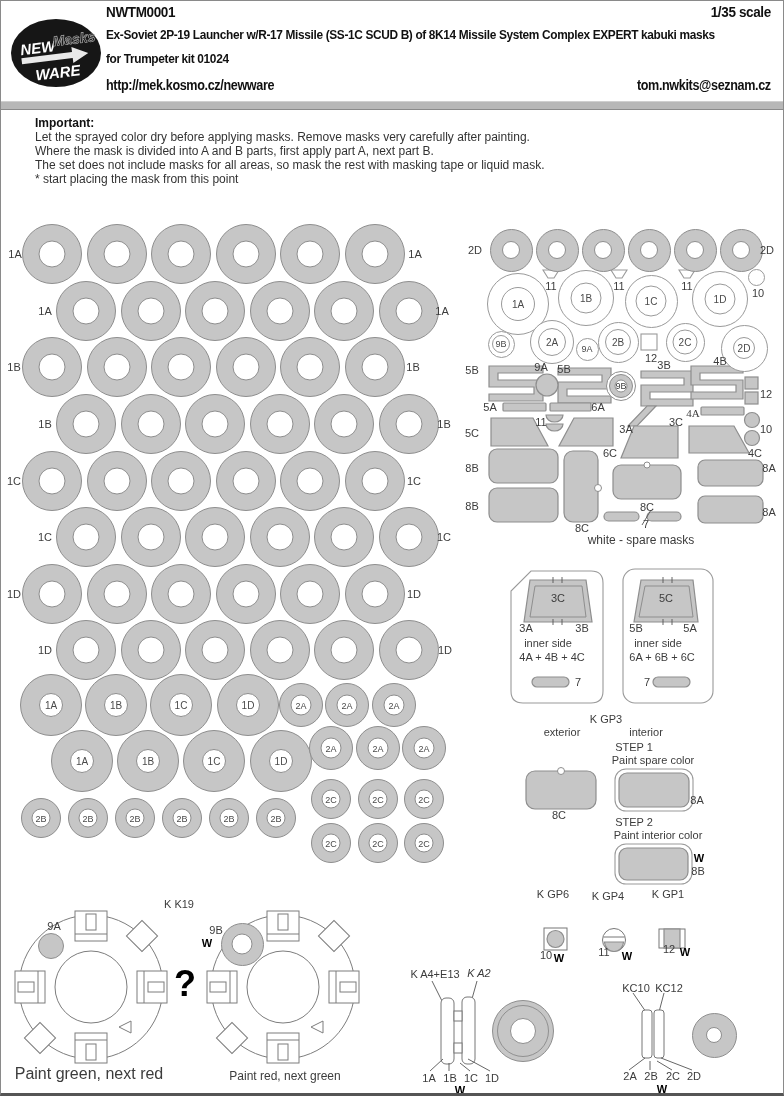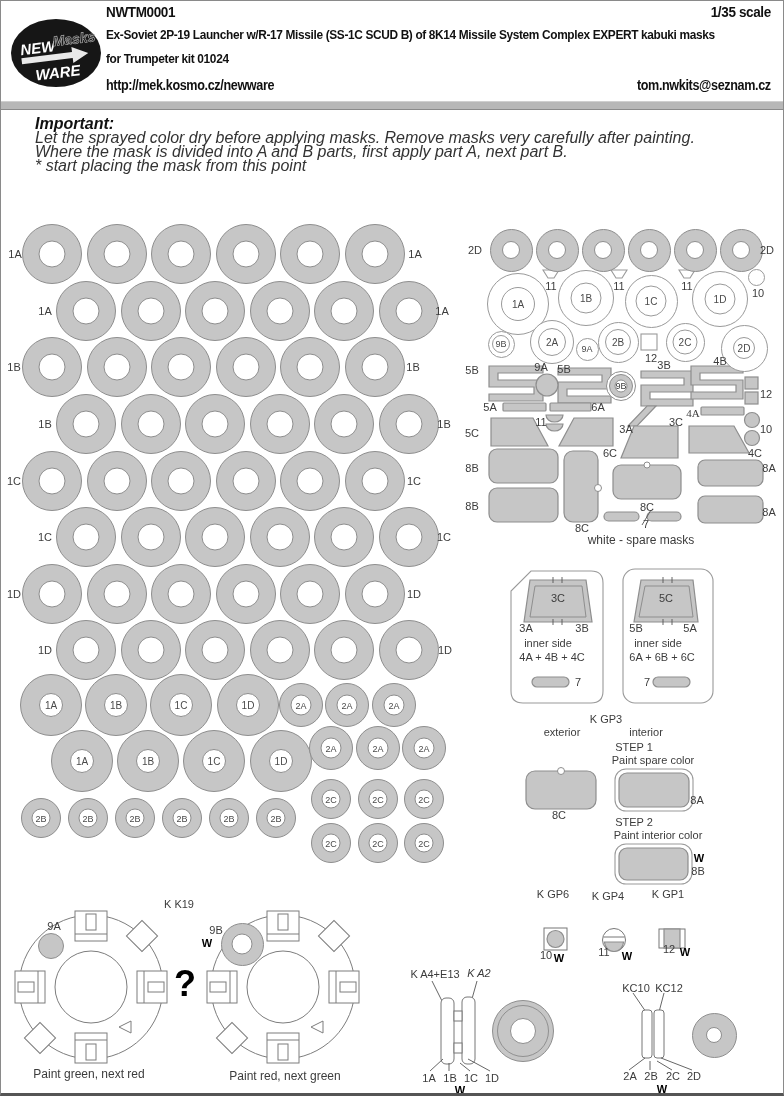--- a/index.html
+++ b/index.html
@@ -12,21 +12,21 @@
   #scale-label{position:absolute;right:12px;top:2px;font-size:15px;transform:scaleX(.9);transform-origin:100% 0;}
   #title-1{position:absolute;left:105px;top:26px;font-size:13.5px;transform:scaleX(.88);transform-origin:0 0;}
   #title-2{position:absolute;left:105px;top:50px;font-size:13.5px;transform:scaleX(.88);transform-origin:0 0;}
   #website{position:absolute;left:105px;top:76px;font-size:14px;transform:scaleX(.9);transform-origin:0 0;}
   #email{position:absolute;right:12px;top:76px;font-size:14px;transform:scaleX(.9);transform-origin:100% 0;}
   #divider{position:absolute;left:0;top:100px;width:784px;height:7px;background:#b7b7b7;
            border-top:1px solid #cfcfcf;border-bottom:1px solid #8a8a8a;}
   #logo{position:absolute;left:8px;top:15px;}
   #logo text{font-family:"Liberation Sans",sans-serif;font-style:italic;font-weight:bold;}
   
-  #instructions{position:absolute;left:34px;top:116px;font-size:16px;line-height:13.9px;color:#333;font-style:italic;}
+  #instructions{position:absolute;left:34px;top:116px;font-size:12px;line-height:13.9px;color:#333;}
   #instructions .title{font-weight:bold;color:#111;}
   #instructions b{color:#000;}
   
   #shapes{position:absolute;left:0;top:0;}
   #circle-layer,#label-layer{position:absolute;left:0;top:0;width:784px;height:1096px;pointer-events:none;}
   .gm{fill:var(--mg);stroke:var(--mo);stroke-width:1.2;}
   .wm{fill:#fff;stroke:#9a9a9a;stroke-width:1.1;}
   .ol{fill:none;stroke:#9a9a9a;stroke-width:1.1;}
   .ln{stroke:#555;stroke-width:0.9;fill:none;}
   .wh{fill:#fff;stroke:#777;stroke-width:1;}
@@ -63,20 +63,21 @@
   <div id="title-1" class="cond">Ex-Soviet 2P-19 Launcher w/R-17 Missile (SS-1C SCUD B) of 8K14 Missile System Complex EXPERT kabuki masks</div>
   <div id="title-2" class="cond">for Trumpeter kit 01024</div>
   <div id="website" class="cond">http://mek.kosmo.cz/newware</div>
   <div id="email" class="cond">tom.nwkits@seznam.cz</div>
   <div id="divider"></div>
 
   <div id="instructions">
       <div class="title">Important:</div>
       <div>Let the sprayed color dry before applying masks. Remove masks very carefully after painting.</div>
       <div>Where the mask is divided into A and B parts, first apply part A, next part B.</div>
+      <div>The set does not include masks for all areas, so mask the rest with masking tape or liquid mask.</div>
       <div>*  start placing the mask from this point</div>
     </div>
 
   <svg id="shapes" width="784" height="1096" viewBox="0 0 784 1096">
     <defs>
       <g id="lugdef">
         <rect x="-16" y="-76" width="32" height="30"></rect>
         <rect x="-5" y="-73" width="10" height="16"></rect>
         <line x1="-16" y1="-53" x2="16" y2="-53"></line>
       </g>
@@ -615,17 +616,17 @@
       <div class="flabel" style="left: 629px; top: 1075px;">2A</div>
       <div class="flabel" style="left: 650px; top: 1075px;">2B</div>
       <div class="flabel" style="left: 672px; top: 1075px;">2C</div>
       <div class="flabel" style="left: 693px; top: 1075px;">2D</div>
       <div class="flabel b" style="left: 661px; top: 1088px;">W</div>
       <div class="flabel" style="left: 178px; top: 903px;">K K19</div>
       <div class="flabel" style="left: 53px; top: 925px;">9A</div>
       <div class="flabel" style="left: 215px; top: 929px;">9B</div>
       <div class="flabel b" style="left: 206px; top: 942px;">W</div>
       <div class="flabel b" style="font-size: 36px; left: 184px; top: 983px;">?</div>
-      <div class="flabel" style="font-size: 12px; left: 88px; top: 1073px;">Paint green, next red</div>
+      <div class="flabel" style="font-size: 16px; left: 88px; top: 1073px;">Paint green, next red</div>
       <div class="flabel" style="font-size: 12px; left: 284px; top: 1075px;">Paint red, next green</div>
     </div>
 
 </div>
 
 </body></html>

